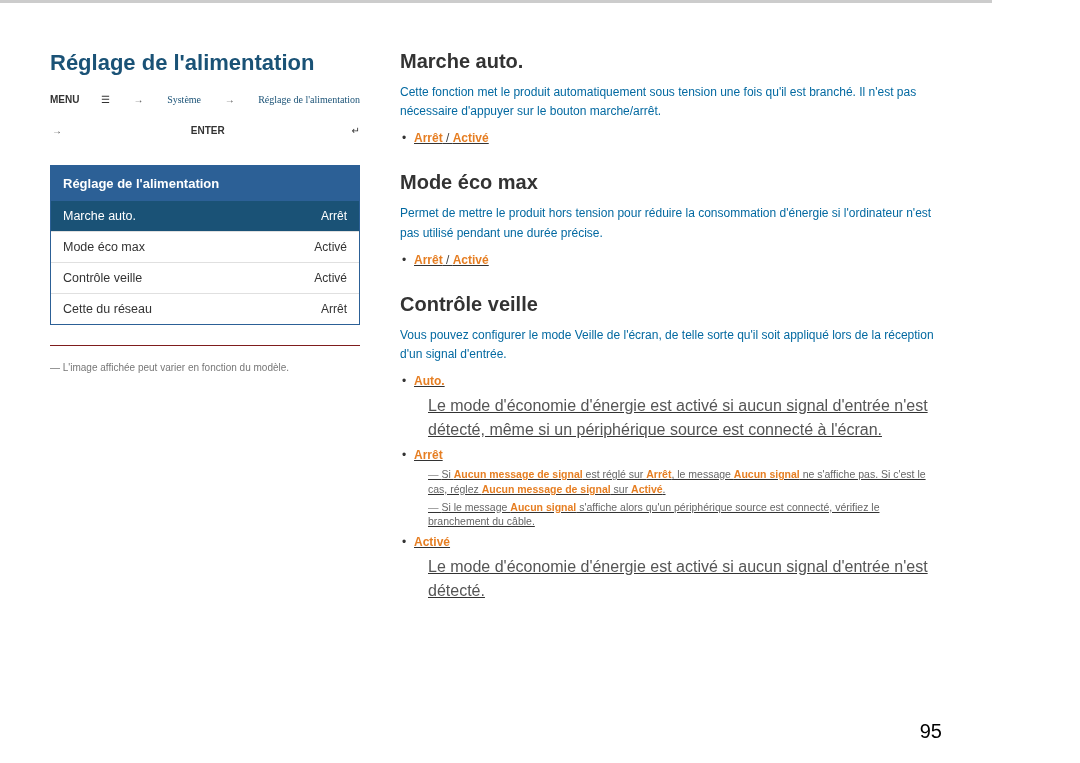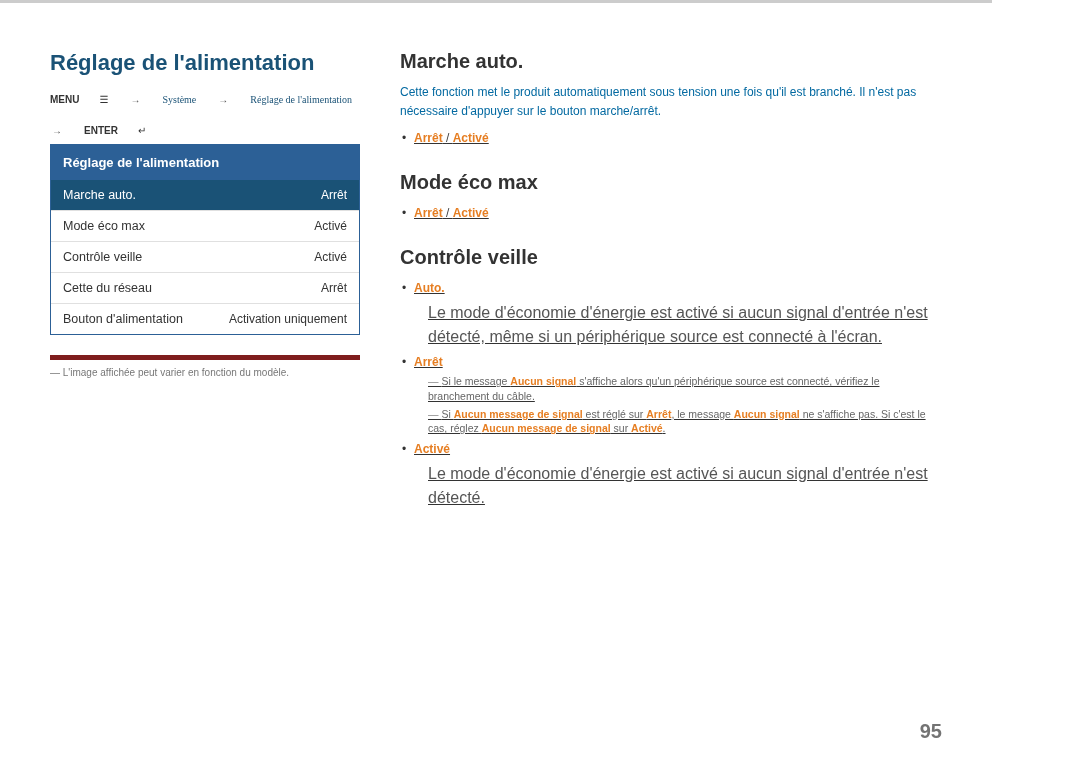--- a/index.html
+++ b/index.html
@@ -47,25 +47,26 @@
     .page-title {
       font-size: 22px;
       font-weight: bold;
       color: #1a5276;
       margin-bottom: 18px;
     }
 
     .breadcrumb {
       font-size: 10px;
       color: #555;
-      margin-bottom: 8px;
+      margin-bottom: 29px;
       display: flex;
       align-items: center;
       flex-wrap: wrap;
       gap: 20px;
+      justify-content: space-between;
     }
     .breadcrumb .menu-keyword {
       font-weight: bold;
       color: #333;
       font-size: 10px;
     }
     .breadcrumb .arrow {
       color: #555;
       font-size: 10px;
       margin: 0 2px;
@@ -120,22 +121,22 @@
     .menu-item:not(.active) .item-label {
       color: #333;
     }
     .menu-item:not(.active) .item-value {
       color: #333;
     }
 
     
     .footnote {
       margin-top: 20px;
-      padding-top: 7px;
-      border-top: 5px solid #7f1d1d;
+      padding-top: 16px;
+      border-top: 1px solid #7f1d1d;
       font-size: 10px;
       color: #777;
     }
 
     
     .right-col {
       flex: 1;
       padding-top: 0;
     }
 
@@ -200,22 +201,22 @@
       content: '— ';
       color: #888;
     }
 
     
     .page-number {
       position: absolute;
       bottom: 20px;
       right: 50px;
       font-size: 20px;
-      color: #737373;
-      font-weight: bold;
+      color: #000000;
+      font-weight: normal;
     }
   </style>
 </head>
 <body>
 
 <div class="page-container">
   <div class="top-border"></div>
 
   <div class="two-col">
 
@@ -246,24 +247,20 @@
           <span class="item-value">Activé</span>
         </div>
         <div class="menu-item">
           <span class="item-label">Contrôle veille</span>
           <span class="item-value">Activé</span>
         </div>
         <div class="menu-item">
           <span class="item-label">Cette du réseau</span>
           <span class="item-value">Arrêt</span>
         </div>
-        <div class="menu-item">
-          <span class="item-label">Bouton d'alimentation</span>
-          <span class="item-value">Activation uniquement</span>
-        </div>
       </div>
 
       <div class="footnote">
         — L'image affichée peut varier en fonction du modèle.
       </div>
     </div>
 
     <div class="right-col">
 
       <div class="section">
@@ -275,47 +272,53 @@
           <li>
             <span class="highlight-orange">Arrêt</span>
             <span> / </span>
             <span class="highlight-orange">Activé</span>
           </li>
         </ul>
       </div>
 
       <div class="section">
         <h2 class="section-title">Mode éco max</h2>
+        <div class="section-body">
+          Permet de mettre le produit hors tension pour réduire la consommation d'énergie si l'ordinateur n'est pas utilisé pendant une durée précise.
+        </div>
         <ul class="bullet-list">
           <li>
             <span class="highlight-orange">Arrêt</span>
             <span> / </span>
             <span class="highlight-orange">Activé</span>
           </li>
         </ul>
       </div>
 
       <div class="section">
         <h2 class="section-title">Contrôle veille</h2>
+        <div class="section-body">
+          Vous pouvez configurer le mode Veille de l'écran, de telle sorte qu'il soit appliqué lors de la réception d'un signal d'entrée.
+        </div>
         <ul class="bullet-list">
 
           <li>
             <span class="highlight-orange">Auto.</span>
             <div class="sub-text">
               Le mode d'économie d'énergie est activé si aucun signal d'entrée n'est détecté, même si un périphérique source est connecté à l'écran.
             </div>
           </li>
 
           <li>
             <span class="highlight-orange">Arrêt</span>
             <div class="note-text">
-              Si le message <span class="highlight-orange">Aucun signal</span> s'affiche alors qu'un périphérique source est connecté, vérifiez le branchement du câble.
+              Si <span class="highlight-orange">Aucun message de signal</span> est réglé sur <span class="highlight-orange">Arrêt</span>, le message <span class="highlight-orange">Aucun signal</span> ne s'affiche pas. Si c'est le cas, réglez <span class="highlight-orange">Aucun message de signal</span> sur <span class="highlight-orange">Activé</span>.
             </div>
             <div class="note-text">
-              Si <span class="highlight-orange">Aucun message de signal</span> est réglé sur <span class="highlight-orange">Arrêt</span>, le message <span class="highlight-orange">Aucun signal</span> ne s'affiche pas. Si c'est le cas, réglez <span class="highlight-orange">Aucun message de signal</span> sur <span class="highlight-orange">Activé</span>.
+              Si le message <span class="highlight-orange">Aucun signal</span> s'affiche alors qu'un périphérique source est connecté, vérifiez le branchement du câble.
             </div>
           </li>
 
           <li>
             <span class="highlight-orange">Activé</span>
             <div class="sub-text">
               Le mode d'économie d'énergie est activé si aucun signal d'entrée n'est détecté.
             </div>
           </li>
 

